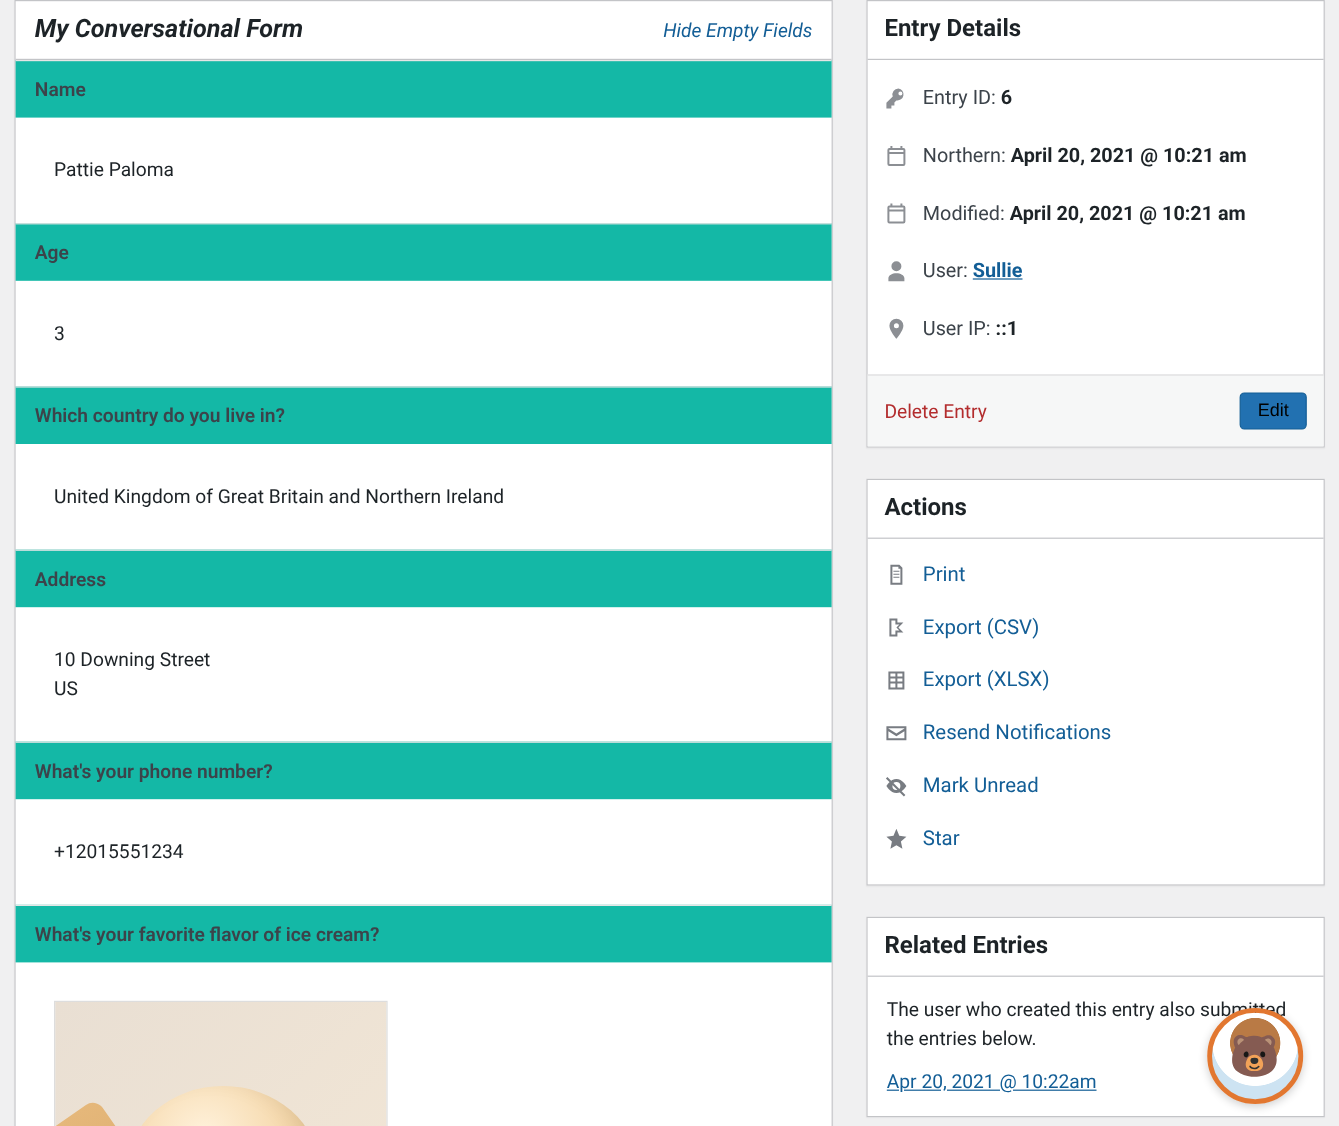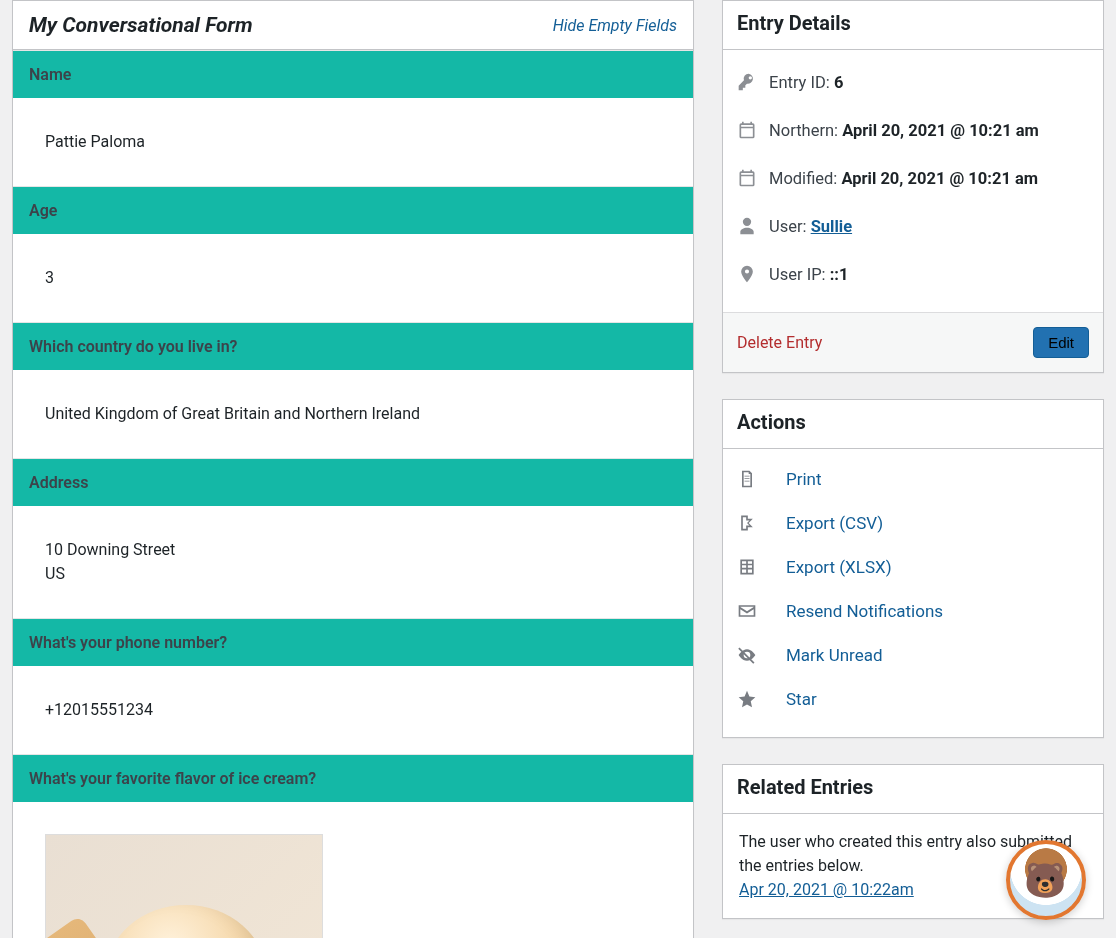--- a/index.html
+++ b/index.html
@@ -123,29 +123,29 @@
     border: 1px solid #135e96;
     color: #000000;
     font-size: 15px;
     padding: 6px 14px;
     border-radius: 4px;
     cursor: pointer;
   }
 
   .actions-body { padding: 8px 14px 16px; }
   .action-row {
-    display: flex; align-items: center; gap: 29px;
+    display: flex; align-items: center; gap: 12px;
     padding: 12px 0;
     font-size: 17px;
   }
   .action-row a { color: #135e96; text-decoration: none; cursor: pointer; }
   .action-icon { width: 20px; height: 20px; flex: 0 0 20px; fill: #787c82; color: #787c82; }
 
   .related-body { padding: 16px; font-size: 16px; line-height: 1.5; }
-  .related-body a { color: #135e96; text-decoration: underline; display: inline-block; }
+  .related-body a { color: #135e96; text-decoration: underline; display: inline-block; margin-top: 12px; }
 
   .avatar-bubble {
     position: fixed;
     right: 30px;
     bottom: 18px;
     width: 80px; height: 80px;
     border-radius: 50%;
     border: 4px solid #e27730;
     background: radial-gradient(circle at 50% 35%, #b97a45 0 35%, #fff 36% 60%, #cde3f2 61% 100%);
     box-shadow: 0 2px 8px rgba(0,0,0,.2);

